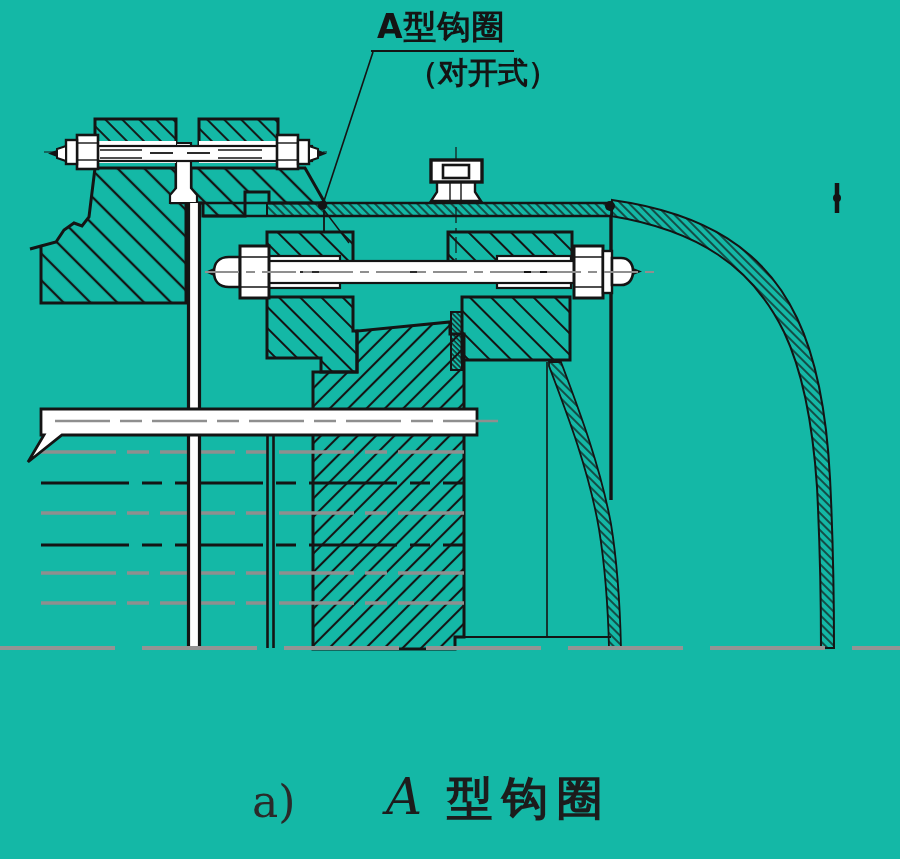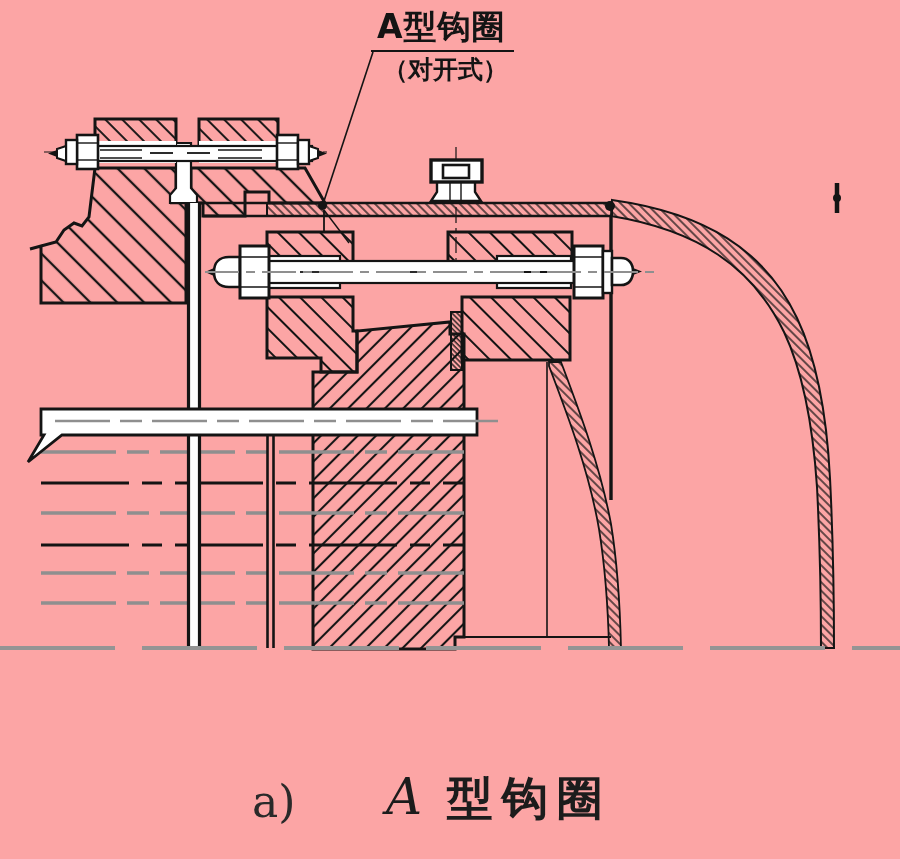--- a/index.html
+++ b/index.html
@@ -1,29 +1,29 @@
 <!DOCTYPE html>
 <html><head>
 <meta charset="utf-8">
 <style>
   html,body{margin:0;padding:0;background:#fff;}
   .stage{
-    position:relative;width:900px;height:859px;background:#fca5a5;overflow:hidden;
+    position:relative;width:900px;height:859px;background:#14b8a6;overflow:hidden;
     font-family:"Liberation Sans",sans-serif;color:#141414;
   }
   .drawing-svg{position:absolute;left:0;top:0;}
   .callout-title{
     position:absolute;left:377px;top:5px;width:200px;
     font-size:33px;font-weight:bold;letter-spacing:1px;
     font-family:"DejaVu Sans",sans-serif;color:#141414;white-space:nowrap;
   }
   .callout-sub{
     position:absolute;left:383px;top:53px;width:200px;
-    font-size:25px;font-weight:bold;letter-spacing:0px;
-    font-family:"DejaVu Sans",sans-serif;color:#141414;white-space:nowrap;
+    font-size:30px;font-weight:bold;letter-spacing:0px;
+    font-family:"DejaVu Sans",sans-serif;color:#141414;white-space:nowrap;text-align:center;
   }
   .caption-row{position:absolute;left:0;top:768px;width:900px;height:70px;}
   .caption-index{
     position:absolute;left:252px;top:8px;
     font-family:"DejaVu Serif","Liberation Serif",serif;
     font-size:44px;color:#2a2a2a;
   }
   .caption-main{
     position:absolute;left:386px;top:0px;white-space:nowrap;
     font-family:"DejaVu Serif","Liberation Serif",serif;

